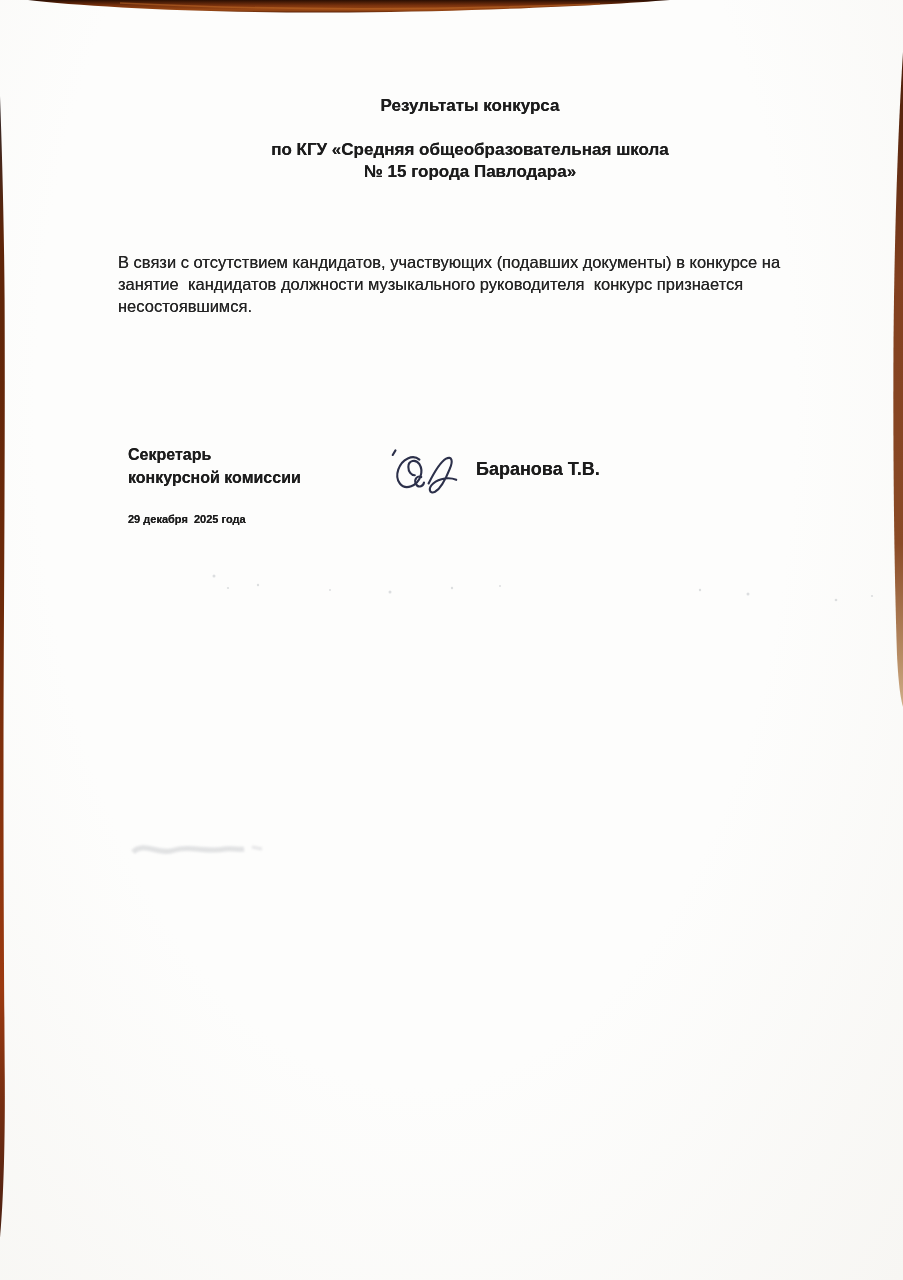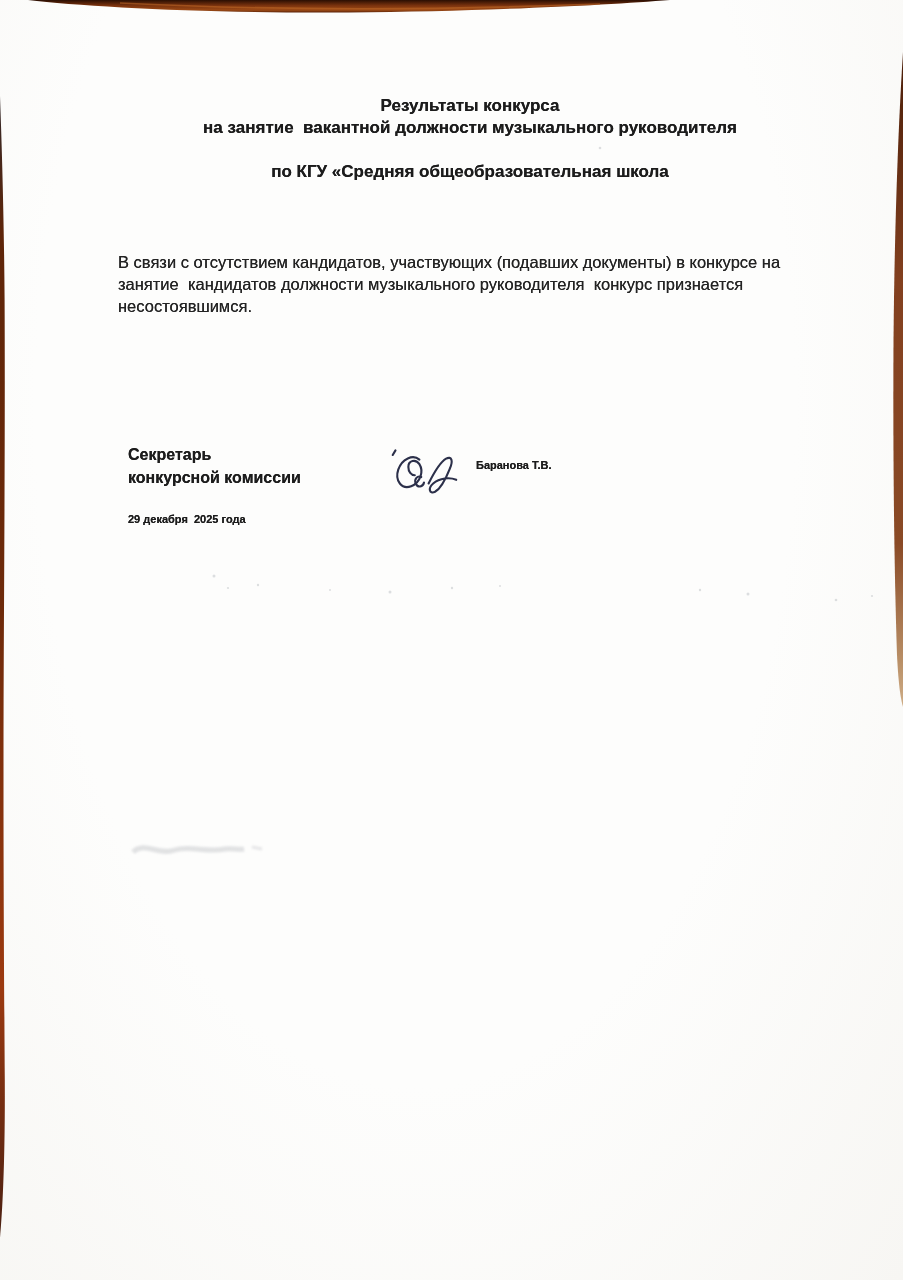--- a/index.html
+++ b/index.html
@@ -38,21 +38,21 @@
   .sig-role{
     position:absolute;left:0;top:0;
     font-weight:bold;font-size:16px;line-height:23px;color:#1c1c1c;
     text-shadow:0 0 .4px #2a2a2a;
   }
   .signature-svg{
     position:absolute;left:250px;top:2px;width:92px;height:54px;
   }
   .sig-name{
     position:absolute;left:348px;top:16px;
-    font-weight:bold;font-size:11px;color:#1c1c1c;
+    font-weight:bold;font-size:18px;color:#1c1c1c;
     text-shadow:0 0 .4px #2a2a2a;
     white-space:pre;
   }
   .date-line{
     position:absolute;left:128px;top:513px;
     font-weight:bold;font-size:11px;color:#1c1c1c;
     text-shadow:0 0 .4px #2a2a2a;
     white-space:pre;
   }
   .ghost{filter:blur(1.2px);}
@@ -108,23 +108,23 @@
       <circle cx="872" cy="596" r="1.1"></circle>
     </g>
     <g class="ghost">
       <path d="M133,852 C145,841 158,856 175,850 C190,845 206,853 225,849 C232,848 238,850 244,849" stroke="#c6c8cb" stroke-width="5" fill="none" opacity="0.5"></path>
       <path d="M252,847 l10,2" stroke="#cccdd0" stroke-width="3" fill="none" opacity="0.45"></path>
     </g>
   </svg>
 
   <div class="title-block">
     <div class="line">Результаты конкурса</div>
-    <div class="line">на занятие  вакантной должности музыкального руководителя</div>
     <div class="title-gap"></div>
     <div class="line">по КГУ «Средняя общеобразовательная школа</div>
+    <div class="line">№ 15 города Павлодара»</div>
   </div>
 
   <div class="body-block">
     <div class="line">В связи с отсутствием кандидатов, участвующих (подавших документы) в конкурсе на</div>
     <div class="line">занятие  кандидатов должности музыкального руководителя  конкурс признается</div>
     <div class="line">несостоявшимся.</div>
   </div>
 
   <div class="sig-block">
     <div class="sig-role">

